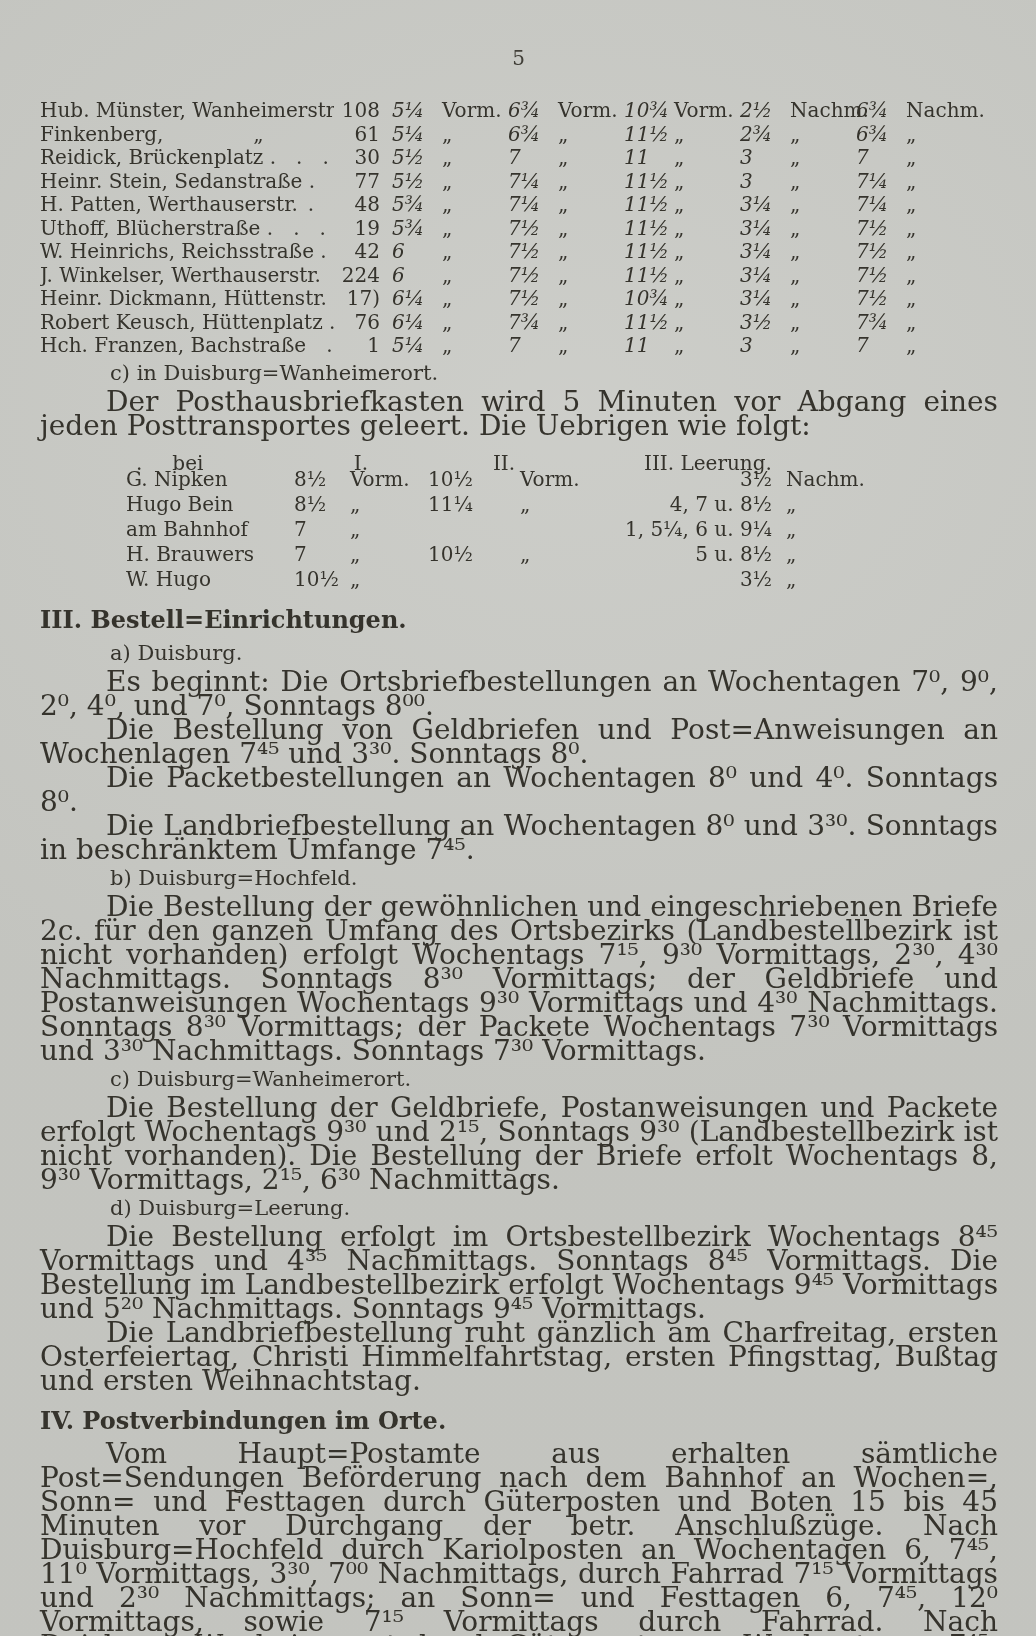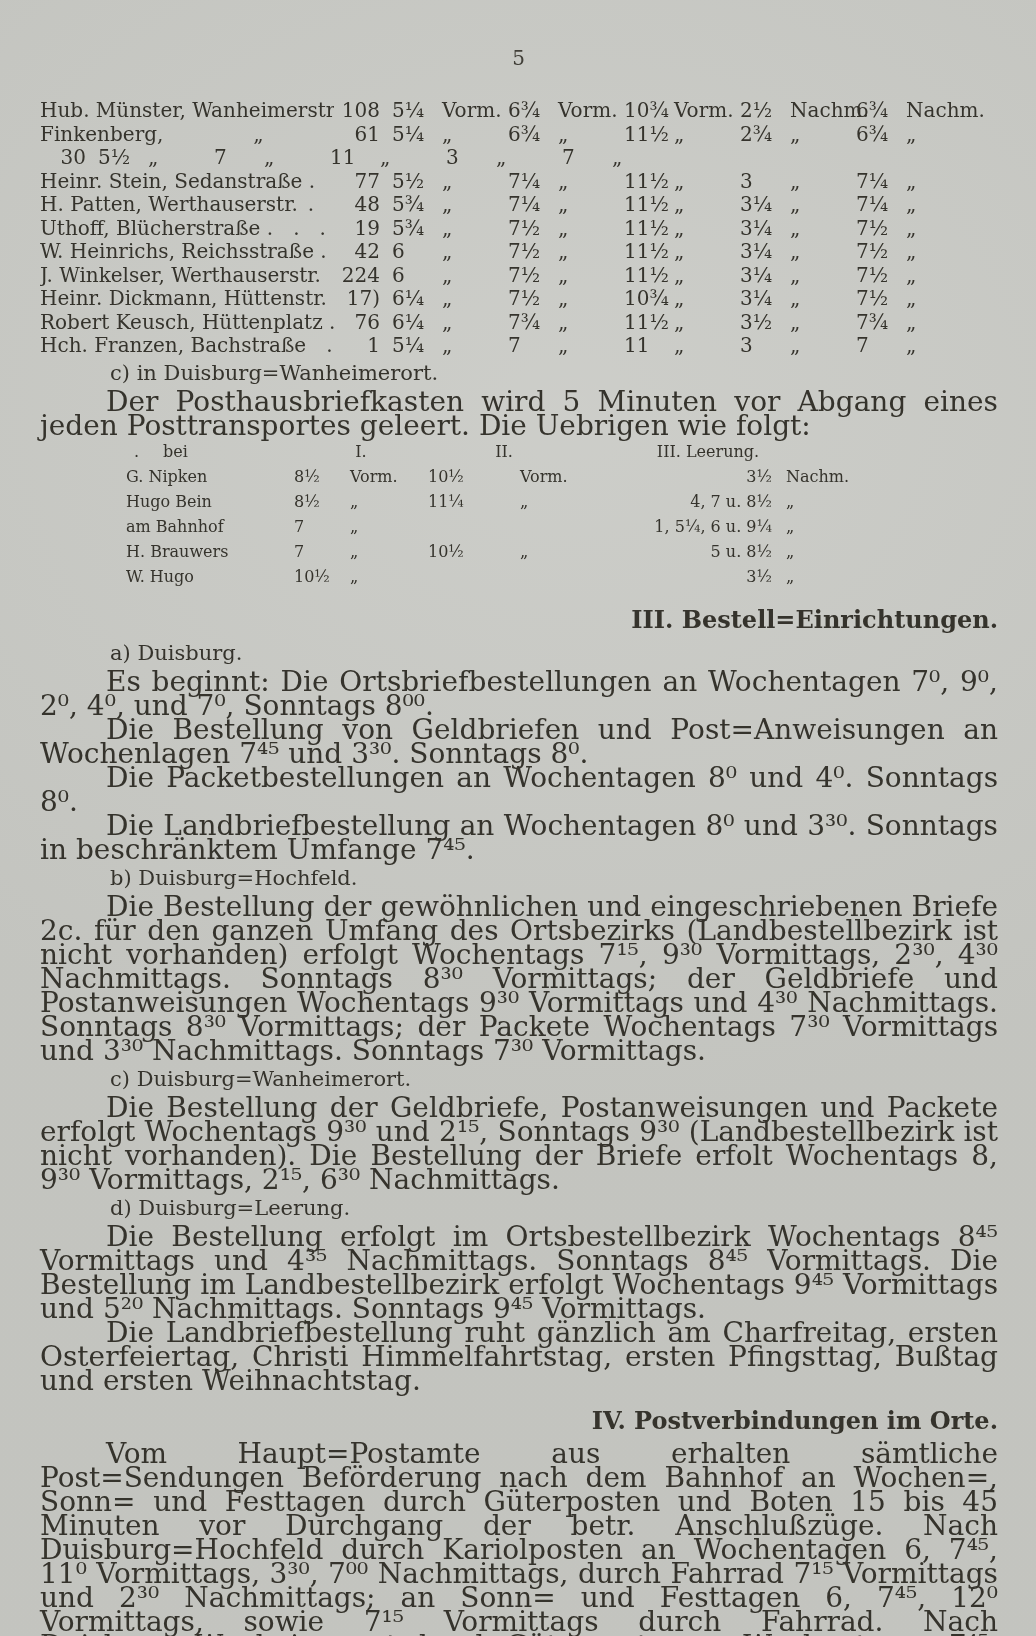--- a/index.html
+++ b/index.html
@@ -15,38 +15,38 @@
           background:
             radial-gradient(ellipse 900px 700px at 55% 25%, rgba(255,255,255,0.10), rgba(0,0,0,0.02)),
             #c7c8c3; }
   .pnum { text-align: center; font-size: 20px; letter-spacing: 1px; color: #413f38; }
 
   
   .carrier { margin-top: 28px; font-size: 20px; }
   .cr-row { display: flex; align-items: baseline; height: 23.5px; white-space: pre; }
   .c-name { width: 294px; overflow: hidden; }
   .c-no   { width: 46px; text-align: right; }
-  .c-t    { width: 60px; padding-left: 12px; }
+  .c-t    { width: 60px; padding-left: 12px; font-style: italic; }
   .c-s    { width: 56px; padding-left: 2px; }
 
   
-  .leer { margin: 4px 0 0 86px; font-size: 16px; }
+  .leer { margin: 4px 0 0 86px; font-size: 20px; }
   .lr { display: flex; align-items: baseline; height: 25px; }
   .l-label { width: 168px; white-space: pre; }
   .l-t1 { width: 56px; }  .l-u1 { width: 78px; }
   .l-t2 { width: 92px; }  .l-u2 { width: 60px; }
   .l-t3 { width: 200px; text-align: right; padding-right: 8px; } .l-u3 { width: 56px; padding-left: 6px; }
   .lh-label { width: 168px; white-space: pre; }
   .lh-1 { width: 134px; text-align: center; }
   .lh-2 { width: 152px; text-align: center; }
-  .lh-3 { width: 256px; text-align: center; }
+  .lh-3 { width: 256px; text-align: center; margin-top: 9px; }
 
   
   .subhead { font-size: 21px; margin: 4px 0 5px 70px; }
-  .bighead { font-weight: bold; text-align: right; font-size: 24px; margin: 13px 0 7px; }
+  .bighead { font-weight: bold; text-align: left; font-size: 24px; margin: 13px 0 7px; }
   .para { font-size: 28px; line-height: 24px; text-align: justify; text-indent: 66px; margin: 0; }
   .intro { margin-top: 3px; }
 </style>
 </head>
 <body>
 
 <div class="page">
 
   <div class="pnum">5</div>
 
@@ -76,20 +76,21 @@
         <span class="c-s">„</span>
         <span class="c-t">11½</span>
         <span class="c-s">„</span>
         <span class="c-t">2¾</span>
         <span class="c-s">„</span>
         <span class="c-t">6¾</span>
         <span class="c-s">„</span>
       </div>
 
       <div class="cr-row">
+        <span class="c-name">Reidick, Brückenplatz .  .  .</span>
         <span class="c-no">30</span>
         <span class="c-t">5½</span>
         <span class="c-s">„</span>
         <span class="c-t">7</span>
         <span class="c-s">„</span>
         <span class="c-t">11</span>
         <span class="c-s">„</span>
         <span class="c-t">3</span>
         <span class="c-s">„</span>
         <span class="c-t">7</span>

